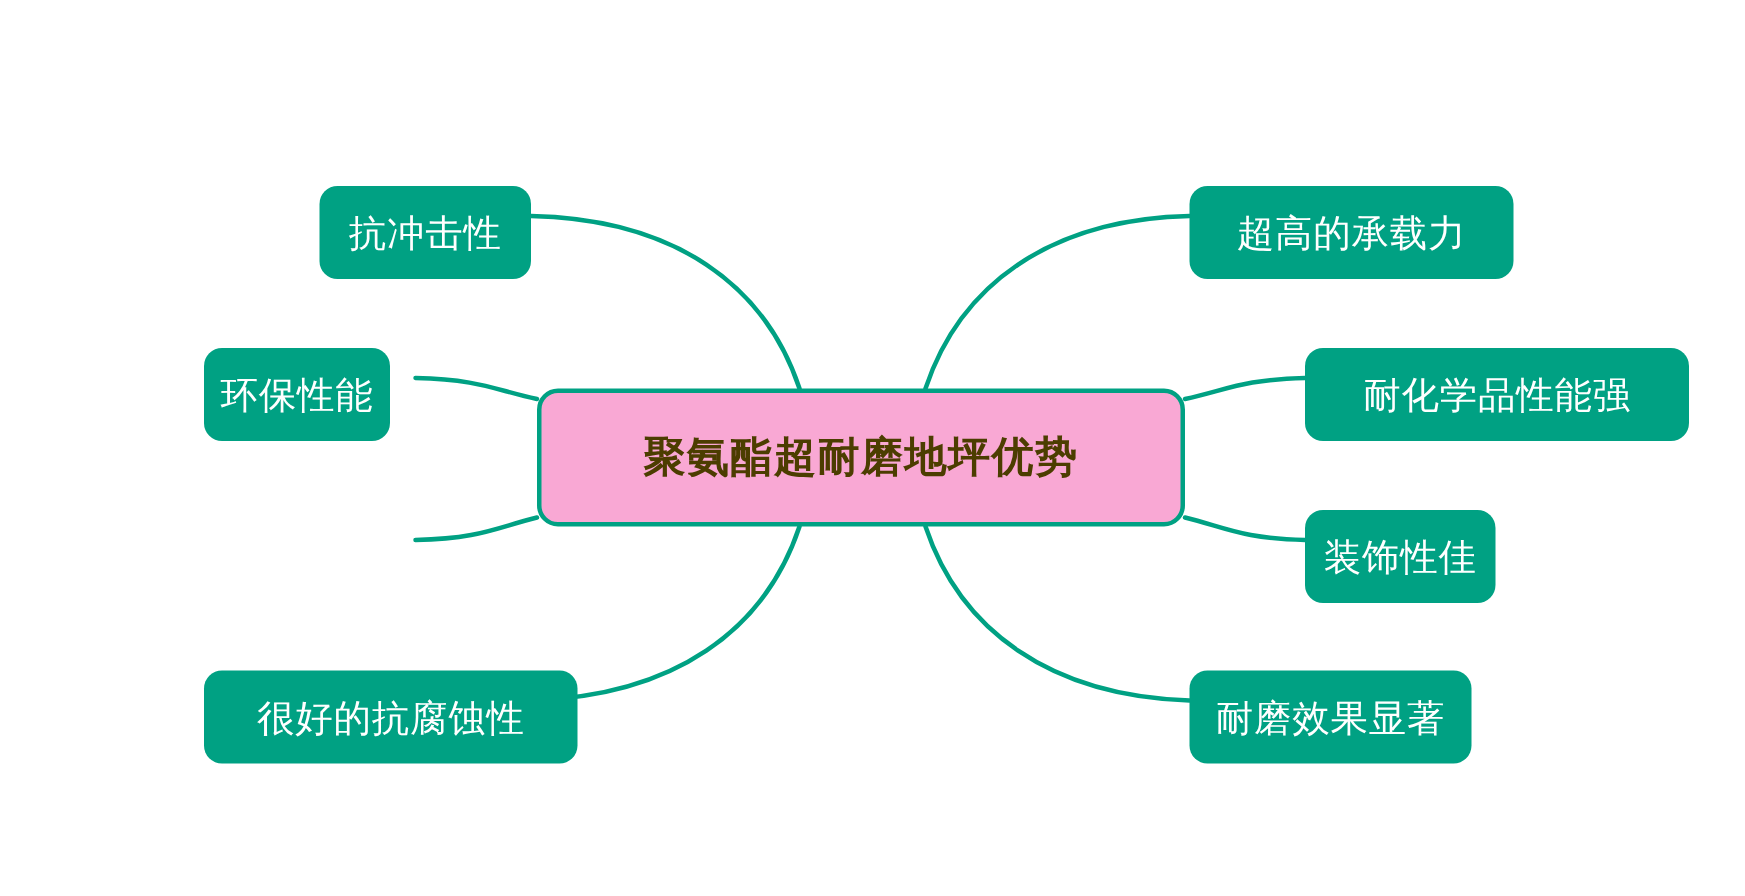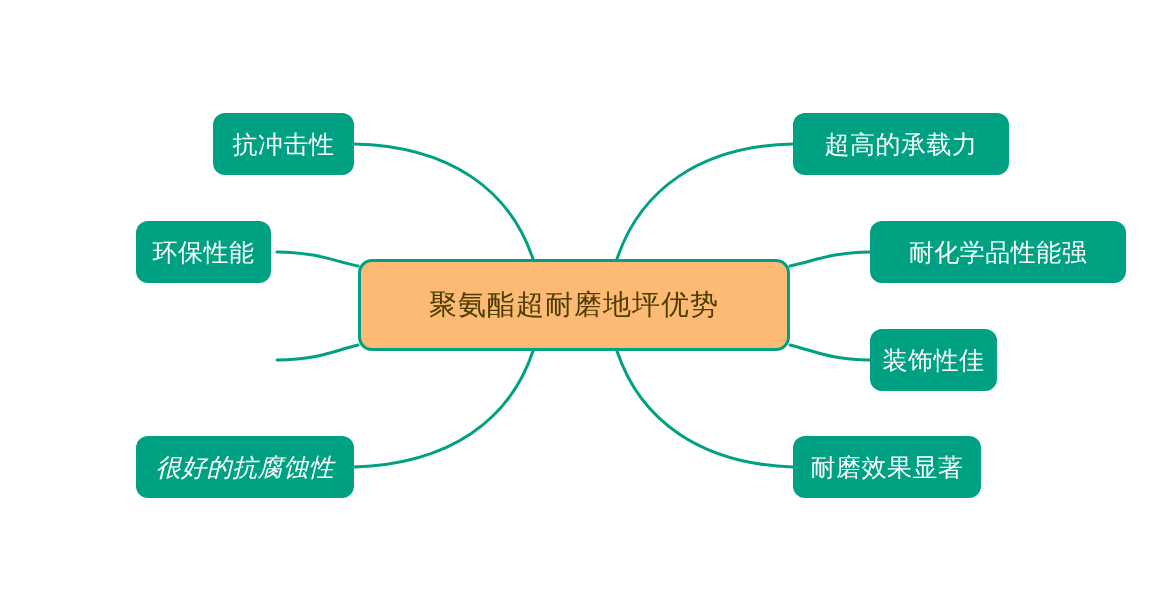--- a/index.html
+++ b/index.html
@@ -33,35 +33,36 @@
     white-space: nowrap;
   }
   .branch {
     background: #00a183;
     color: #ffffff;
     font-size: 25px;
     font-weight: 400;
     letter-spacing: 0.5px;
     height: 62px;
     padding: 0 22px;
+    margin-top: 11px;
   }
   .center {
-    background: #fdba74;
+    background: #f9a8d4;
     border: 3px solid #00a183;
     color: #4c3d00;
     font-size: 28px;
-    font-weight: normal;
+    font-weight: bold;
     letter-spacing: 1px;
     border-radius: 14px;
   }
   
   #n-impact      { left: 213px; top: 113px; width: 141px; }
-  #n-eco         { left: 136px; top: 221px; width: 135px; }
+  #n-eco         { left: 136px; top: 221px; width: 124px; }
   #n-uv          { left: 46px;  top: 329px; width: 231px; }
-  #n-corrosion   { left: 136px; top: 436px; width: 218px; font-style: italic; }
+  #n-corrosion   { left: 136px; top: 436px; width: 249px; }
   
   #n-load        { left: 793px; top: 113px; width: 216px; }
   #n-chemical    { left: 870px; top: 221px; width: 256px; }
   #n-decorative  { left: 870px; top: 329px; width: 127px; }
   #n-wear        { left: 793px; top: 436px; width: 188px; }
   
   #n-center      { left: 358px; top: 259px; width: 432px; height: 92px; }
 </style>
 </head>
 <body>

